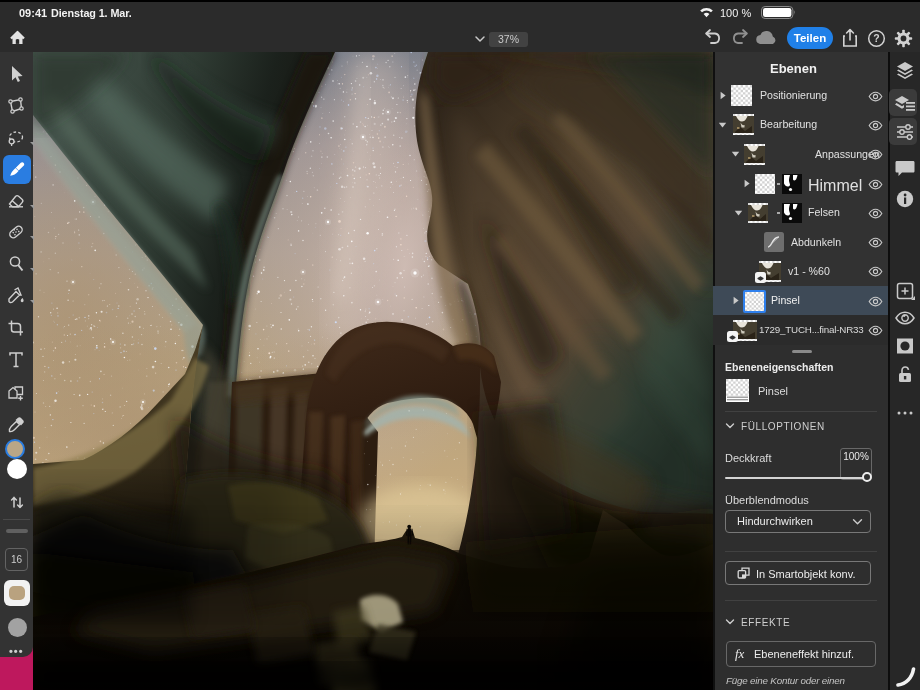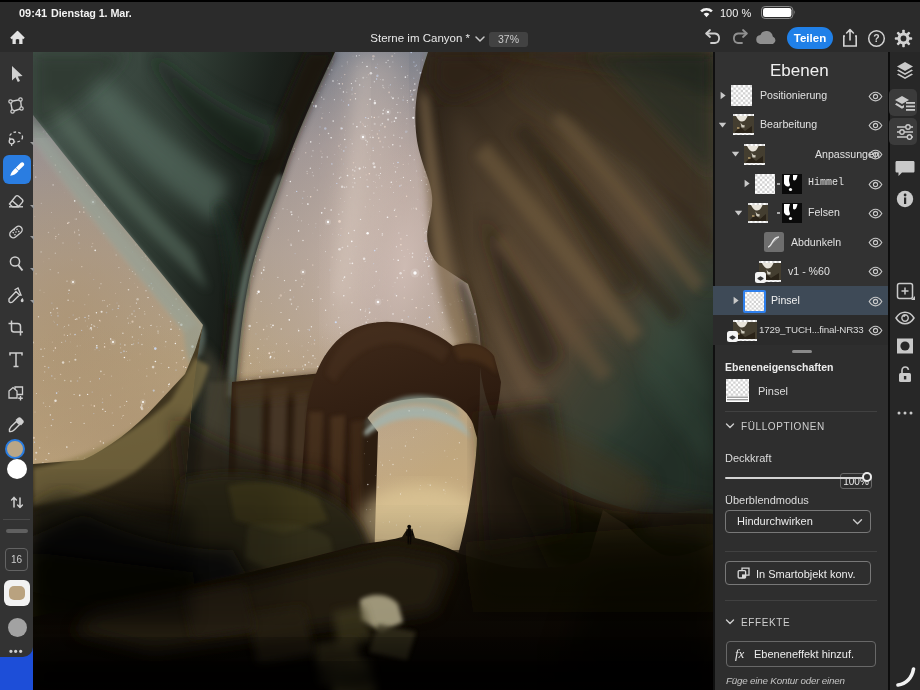--- a/index.html
+++ b/index.html
@@ -1,19 +1,19 @@
 <!DOCTYPE html>
 <html><head>
 <meta charset="utf-8">
 <style>
   * { margin:0; padding:0; box-sizing:border-box; }
   html,body { width:920px; height:690px; background:#000; overflow:hidden;
     font-family:"Liberation Sans", sans-serif; -webkit-font-smoothing:antialiased; }
   .abs { position:absolute; white-space:nowrap; }
-  #stage { position:relative; width:920px; height:690px; background:#1d4ed8; }
+  #stage { position:relative; width:920px; height:690px; background:#be185d; }
   svg { display:block; }
 </style>
 </head>
 <body>
 <div id="stage">
 
   <div class="abs" style="left:0;top:0;width:920px;height:52px;background:#2b2b2b;"></div>
   <div class="abs" style="left:0;top:0;width:920px;height:2px;background:#000;"></div>
 
   <div class="abs" style="left:19px;top:6.5px;font-size:11px;font-weight:bold;color:#f2f2f2;">09:41</div>
@@ -31,21 +31,20 @@
       <path d="M33.2 4.3 Q35 6.5 33.2 8.7 Z" fill="#8a8a8a"></path>
     </svg>
   </div>
 
   <div class="abs" style="left:8px;top:28px;">
     <svg width="19" height="18" viewBox="0 0 19 18">
       <path d="M2.2 9.8 L9 3 Q9.5 2.5 10 3 L16.8 9.8 L15.2 11.2 L14.5 10.6 L14.5 16 L11.2 16 L11.2 11.5 Q9.5 10.3 7.8 11.5 L7.8 16 L4.5 16 L4.5 10.6 L3.8 11.2 Z" fill="#e2e2e2"></path>
       <path d="M4.5 15.9 L14.5 15.9 L14.5 16 L4.5 16 Z" fill="#e2e2e2"></path>
     </svg>
   </div>
-  <div class="abs" style="left:210px;top:31.5px;width:260px;text-align:right;font-size:11.5px;color:#e8e8e8;">Sterne im Canyon *</div>
   <div class="abs" style="left:474px;top:35px;">
     <svg width="12" height="8" viewBox="0 0 12 8">
         <path d="M2 2 L6 6 L10 2" fill="none" stroke="#c9c9c9" stroke-width="1.5" stroke-linecap="round" stroke-linejoin="round"></path>
       </svg>
   </div>
   <div class="abs" style="left:489px;top:31.5px;width:39px;height:15px;background:#424242;border-radius:3px;color:#c9c9c9;font-size:10.5px;text-align:center;line-height:15px;">37%</div>
 
   <div class="abs" style="left:703px;top:28px;">
     <svg width="20" height="18" viewBox="0 0 20 18">
       <path d="M3.5 5.5 L12 5.5 A4.8 4.8 0 0 1 12 15 L8 15" fill="none" stroke="#cfcfcf" stroke-width="1.8" stroke-linecap="round"></path>
@@ -2228,21 +2227,21 @@
 <div class="abs" style="left:5px;top:548px;width:23px;height:23px;border:1px solid #636363;border-radius:4px;font-size:10px;color:#cccccc;text-align:center;line-height:21px;">16</div>
 <div class="abs" style="left:4px;top:580px;width:26px;height:26px;background:#f2f2f2;border-radius:6px;"></div>
 <div class="abs" style="left:9px;top:586px;width:16px;height:14px;background:#b9a27f;border-radius:5px;"></div>
 <div class="abs" style="left:8px;top:618px;width:19px;height:19px;border-radius:50%;background:#a2a2a2;"></div>
 <div class="abs" style="left:9px;top:645px;color:#cfcfcf;font-size:11px;letter-spacing:1px;font-weight:bold;">•••</div>
     </div>
 
   <div class="abs" style="left:713px;top:52px;width:175px;height:638px;background:#323232;"></div>
   <div class="abs" style="left:713px;top:52px;width:2px;height:638px;background:#101010;"></div>
 
-  <div class="abs" style="left:727px;top:61px;font-size:17px;font-weight:normal;color:#f0f0f0;padding-left:43px;">Ebenen</div>
+  <div class="abs" style="left:727px;top:61px;font-size:13px;font-weight:bold;color:#f0f0f0;padding-left:43px;">Ebenen</div>
 
   <div class="abs" style="left:0;top:0;">
       <div class="abs" style="left:719px;top:91px;">
         <svg width="8" height="9" viewBox="0 0 8 9">
           <path d="M1.6 0.8 L1.6 8.2 L6.6 4.5 Z" fill="#c9c9c9"></path>
         </svg>
       </div>
 <div class="abs" style="left:731px;top:85px;">
         <svg width="21" height="21" viewBox="0 0 21 21">
           <rect width="21" height="21" fill="#ffffff"></rect>
@@ -2318,21 +2317,21 @@
       </div>
 <div class="abs" style="left:776.5px;top:183px;width:3px;height:2px;background:#aaa;"></div>
 <div class="abs" style="left:782px;top:174px;">
         <svg width="20" height="20" viewBox="0 0 20 20">
           <rect width="20" height="20" fill="#0a0a0a"></rect>
           <path d="M2 1 L8 1 C7 4 6.5 6.5 7.5 9 C8.5 11 8 12 6.5 12.5 C4.5 13 3 11.5 2 9.5 Z" fill="#fff"></path>
           <path d="M11 1 L15.5 1 C15 3.5 14.5 5 13.5 6 C12.5 6.8 11.5 6.5 11 5.5 Z" fill="#fff"></path>
           <circle cx="8.5" cy="15.5" r="1.6" fill="#fff"></circle>
         </svg>
       </div>
-<div class="abs" style="left:808px;top:177px;font-size:10px;color:#e0e0e0;font-family:Liberation Mono, monospace;">Himmel</div>
+<div class="abs" style="left:808px;top:177px;font-size:16px;color:#e0e0e0;">Himmel</div>
 <div class="abs" style="left:868px;top:178.55px;">
         <svg width="15" height="11" viewBox="0 0 15 11">
           <path d="M1.2 5.5 C3 2.5 5 1.2 7.5 1.2 C10 1.2 12 2.5 13.8 5.5 C12 8.5 10 9.8 7.5 9.8 C5 9.8 3 8.5 1.2 5.5 Z" fill="none" stroke="#c9c9c9" stroke-width="1.15"></path>
           <circle cx="7.5" cy="5.5" r="2.1" fill="none" stroke="#c9c9c9" stroke-width="1.1"></circle>
           <path d="M6.3 4.2 A1.6 1.6 0 0 1 7.5 3.8" fill="none" stroke="#c9c9c9" stroke-width="0.9"></path>
         </svg>
       </div>
 <div class="abs" style="left:734px;top:209px;">
         <svg width="9" height="8" viewBox="0 0 9 8">
           <path d="M0.8 1.8 L8.2 1.8 L4.5 6.6 Z" fill="#c9c9c9"></path>
@@ -2474,21 +2473,21 @@
   <div class="abs" style="left:725px;top:411px;width:152px;height:1px;background:#414141;"></div>
 
   <div class="abs" style="left:725px;top:422px;">
     <svg width="10" height="8" viewBox="0 0 10 8">
         <path d="M1.5 2 L5 5.5 L8.5 2" fill="none" stroke="#cccccc" stroke-width="1.4" stroke-linecap="round" stroke-linejoin="round"></path>
       </svg>
   </div>
   <div class="abs" style="left:741px;top:421px;font-size:10px;color:#cfcfcf;letter-spacing:0.6px;">FÜLLOPTIONEN</div>
 
   <div class="abs" style="left:725px;top:452px;font-size:11px;color:#dcdcdc;">Deckkraft</div>
-  <div class="abs" style="left:840px;top:448px;width:32px;height:16px;border:1px solid #686868;border-radius:3px;font-size:10px;color:#e8e8e8;text-align:center;line-height:16px;margin-top:25px;">100%</div>
+  <div class="abs" style="left:840px;top:448px;width:32px;height:32px;border:1px solid #686868;border-radius:3px;font-size:10px;color:#e8e8e8;text-align:center;line-height:16px;">100%</div>
   <div class="abs" style="left:725px;top:477px;width:146px;height:1.6px;background:#d4d4d4;border-radius:1px;"></div>
   <div class="abs" style="left:862px;top:471.5px;width:10px;height:10px;border:2.2px solid #ececec;border-radius:50%;background:#2e2e2e;"></div>
 
   <div class="abs" style="left:725px;top:494px;font-size:11px;color:#dcdcdc;">Überblendmodus</div>
   <div class="abs" style="left:725px;top:510px;width:146px;height:23px;border:1px solid #787878;border-radius:4px;"></div>
   <div class="abs" style="left:737px;top:515px;font-size:11px;color:#ececec;">Hindurchwirken</div>
   <div class="abs" style="left:852px;top:518px;">
     <svg width="11" height="8" viewBox="0 0 11 8">
         <path d="M1.5 1.8 L5.5 5.8 L9.5 1.8" fill="none" stroke="#cccccc" stroke-width="1.4" stroke-linecap="round" stroke-linejoin="round"></path>
       </svg>

